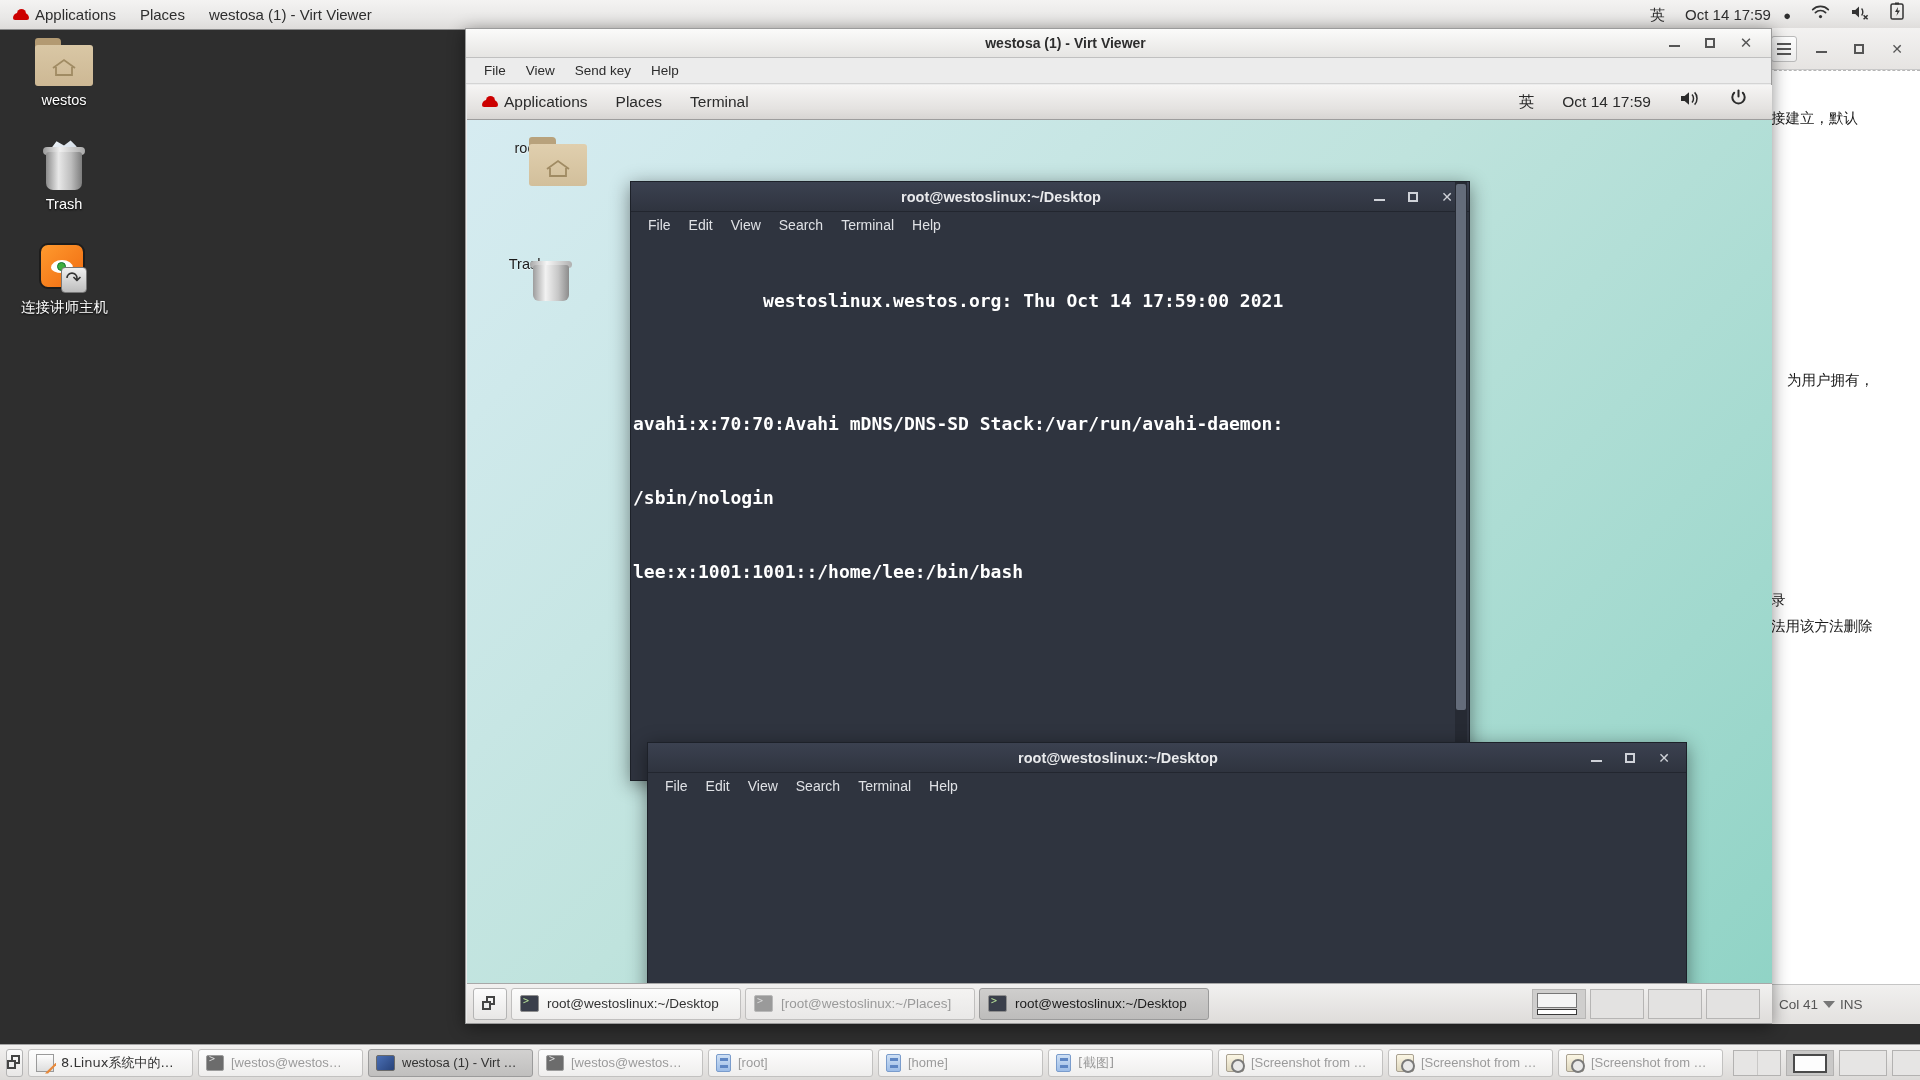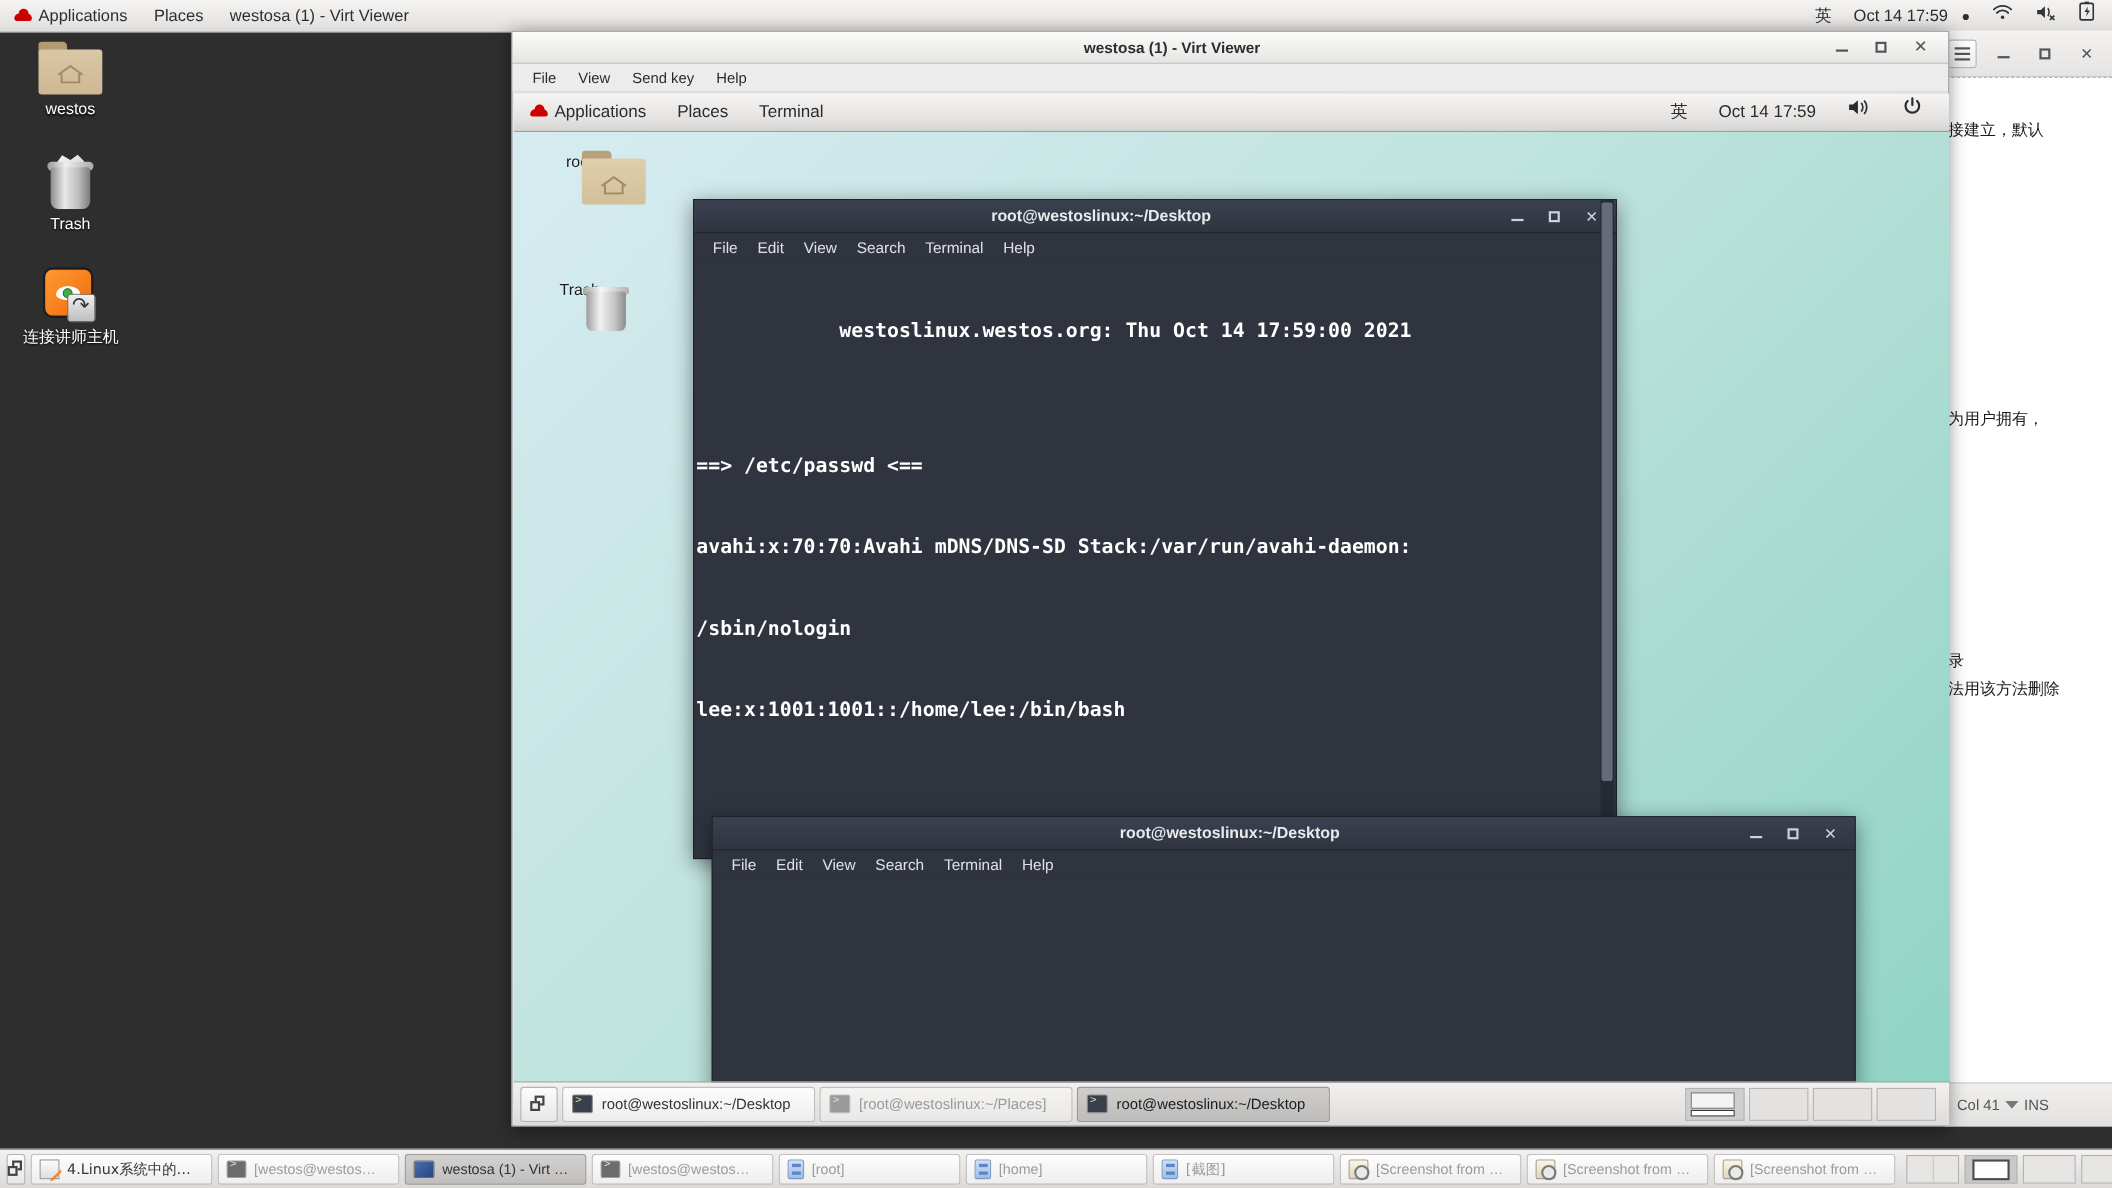--- a/index.html
+++ b/index.html
@@ -411,21 +411,21 @@
       <div class="wbtn">
           <span class="min-g"></span>
         </div>
       <div class="wbtn">
           <span class="max-g"></span>
         </div>
       <div class="wbtn">✕</div>
     </div>
     <div class="bg-ed-doc">
       <div class="l" style="top:38px;left:2px;">接建立，默认</div>
-      <div class="l" style="top:300px;left:2px;">为用户拥有，</div>
+      <div class="l" style="top:300px;left:18px;">为用户拥有，</div>
       <div class="l" style="top:520px;left:2px;">录</div>
       <div class="l" style="top:546px;left:2px;">法用该方法删除</div>
     </div>
     <div class="bg-ed-status">
       <span>Col 41</span>
       <span class="caret-dn"></span>
       <span>INS</span>
     </div>
   </div>
 
@@ -521,21 +521,20 @@
           <div class="tm">File</div>
           <div class="tm">Edit</div>
           <div class="tm">View</div>
           <div class="tm">Search</div>
           <div class="tm">Terminal</div>
           <div class="tm">Help</div>
         </div>
         <div class="term-body" style="height:536px;background:transparent;">
           <span class="ln">            westoslinux.westos.org: Thu Oct 14 17:59:00 2021</span>
           <span class="ln"></span>
-          <span class="ln">==&gt; /etc/passwd &lt;==</span>
           <span class="ln">avahi:x:70:70:Avahi mDNS/DNS-SD Stack:/var/run/avahi-daemon:</span>
           <span class="ln">/sbin/nologin</span>
           <span class="ln">lee:x:1001:1001::/home/lee:/bin/bash</span>
           
           <span class="ln"></span>
           
           
           
           
           
@@ -610,21 +609,21 @@
   <div class="host-taskbar">
     <div class="showdesk" style="width:30px;height:28px;">
       <span style="position:relative;width:15px;height:15px;display:block;">
         <span class="s1" style="position:absolute;left:4px;top:0;"></span>
         <span class="s2" style="position:absolute;left:0;top:5px;"></span>
       </span>
     </div>
 
     <div class="h-tb-item">
       <span class="ic-gedit"></span>
-      <span class="lbl" style="font-family:'DejaVu Sans',sans-serif;">4.Linux系统中的用…</span>
+      <span class="lbl" style="font-family:'DejaVu Sans',sans-serif;">8.Linux系统中的用…</span>
     </div>
     <div class="h-tb-item dim">
       <span class="ic-term"></span>
       <span class="lbl">[westos@westos…</span>
     </div>
     <div class="h-tb-item active">
       <span class="ic-monitor"></span>
       <span class="lbl">westosa (1) - Virt …</span>
     </div>
     <div class="h-tb-item dim">

